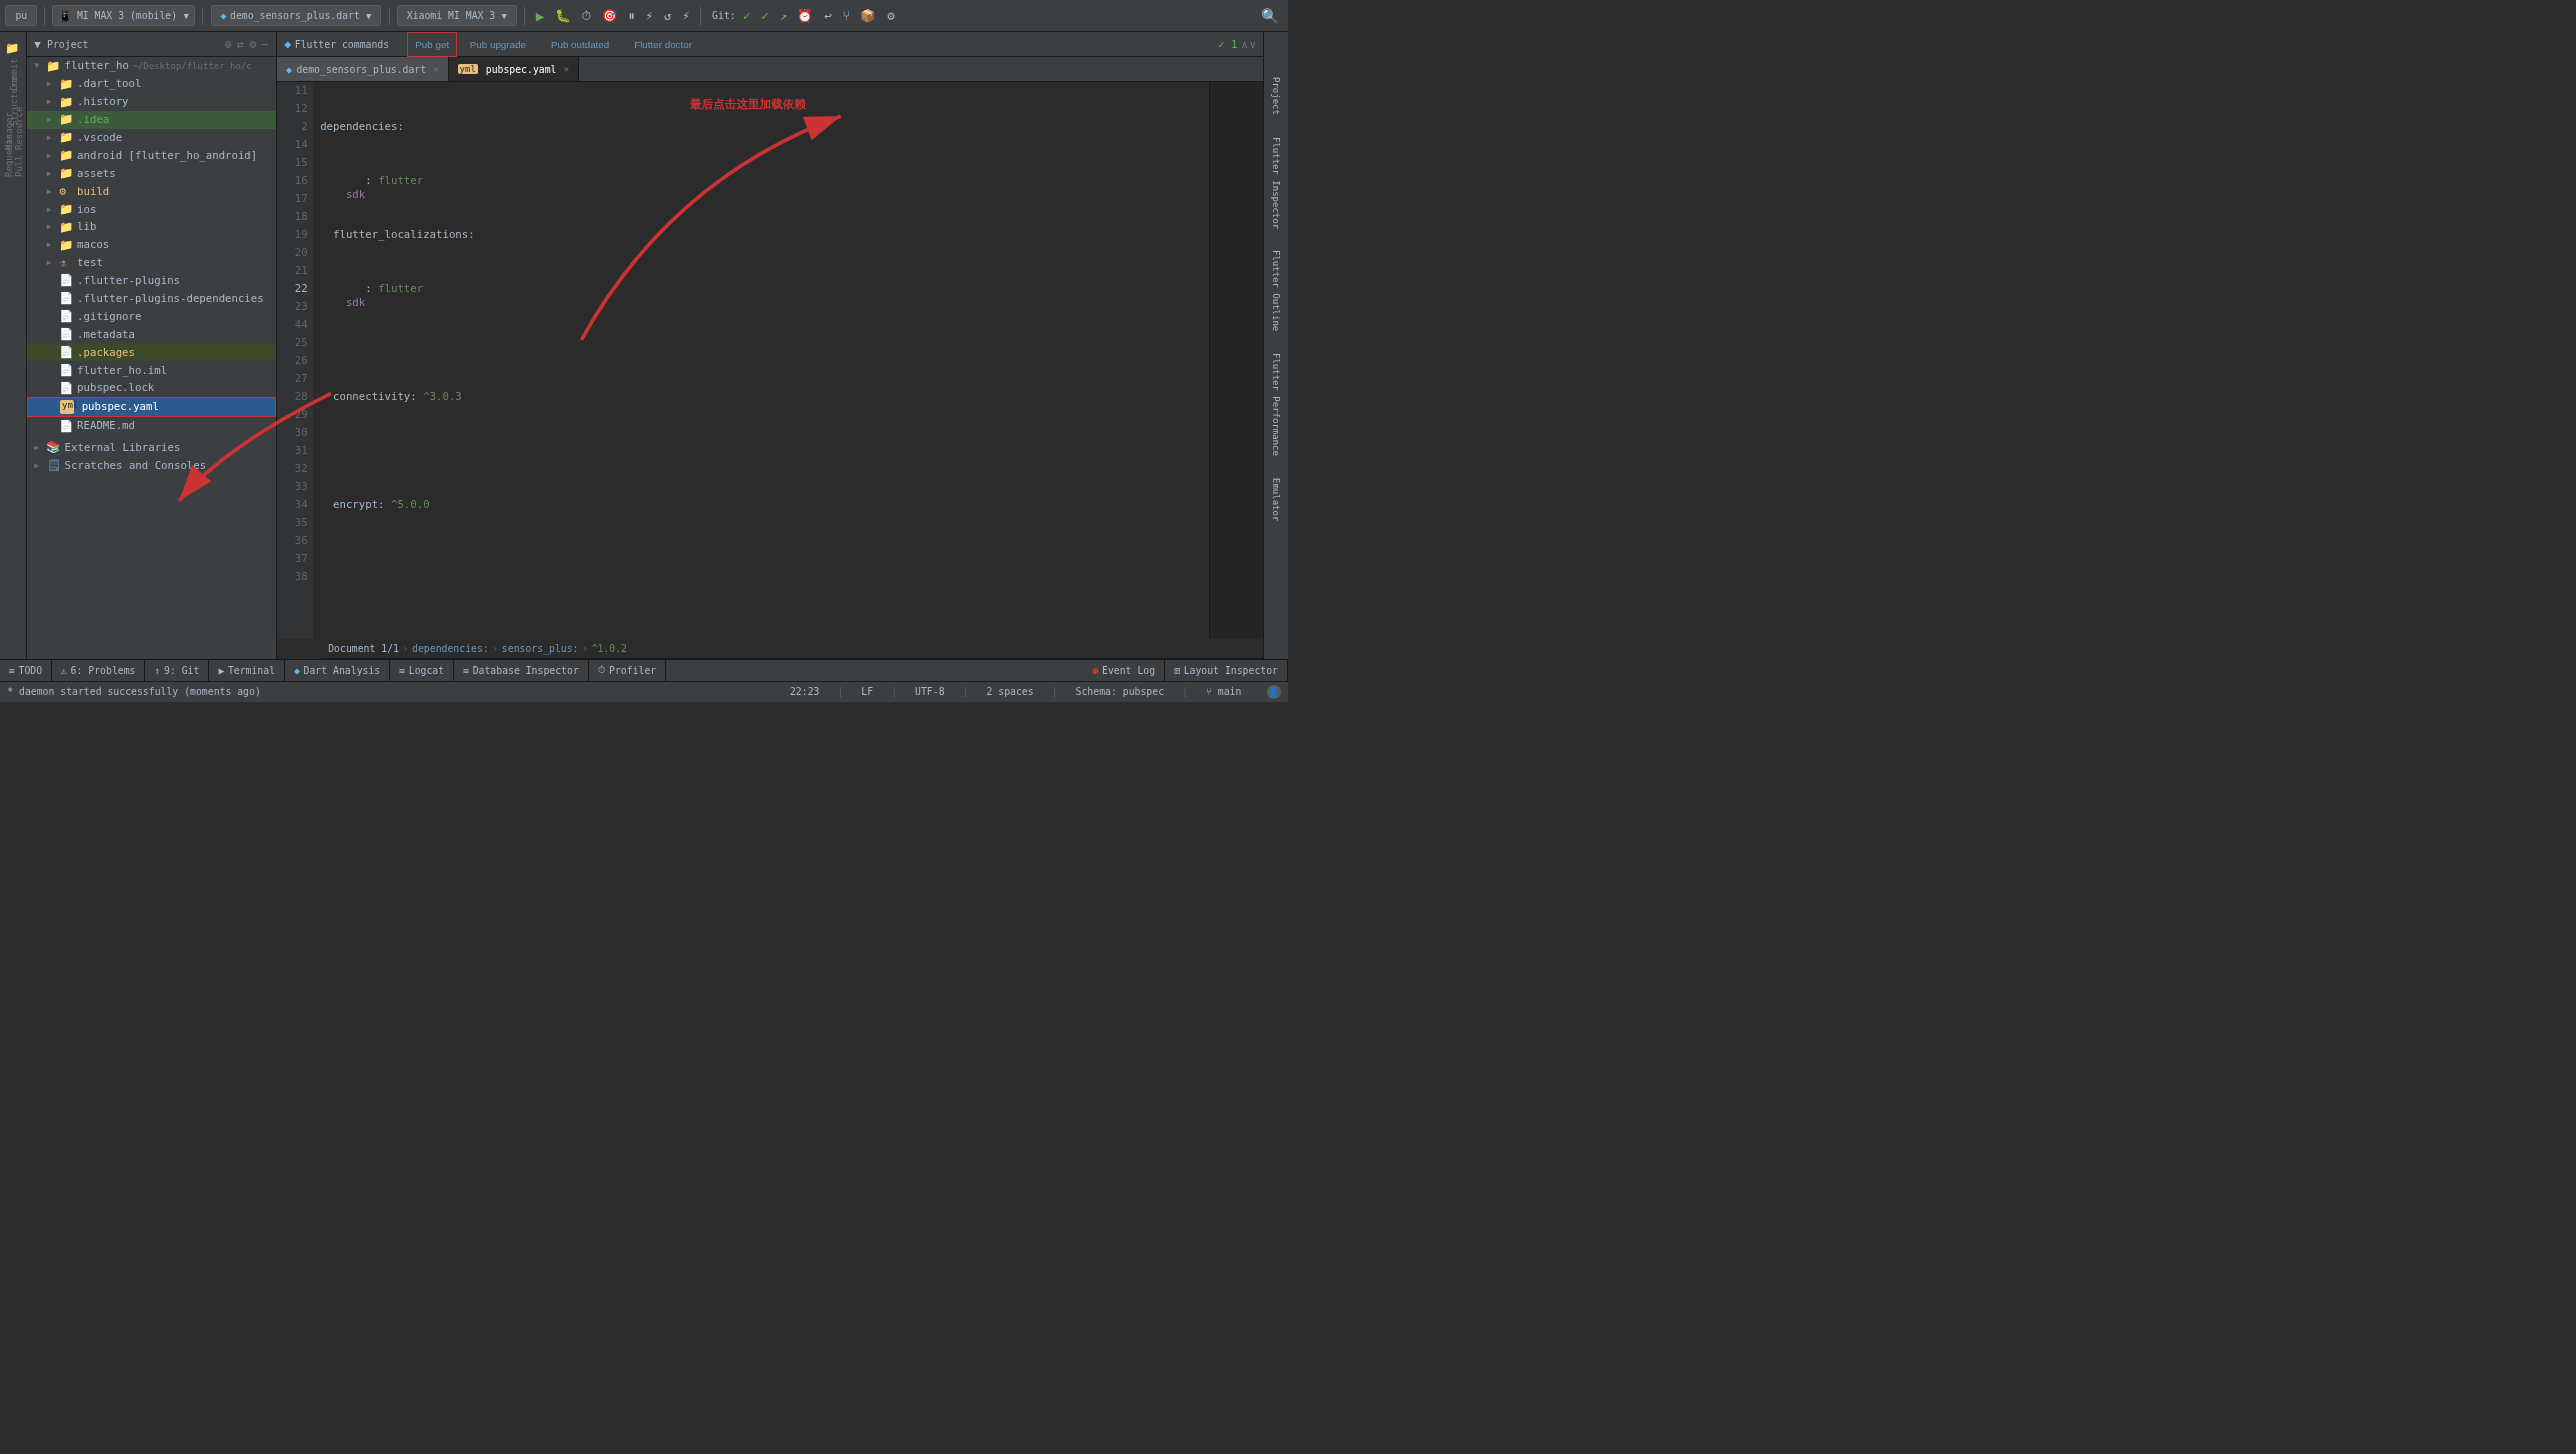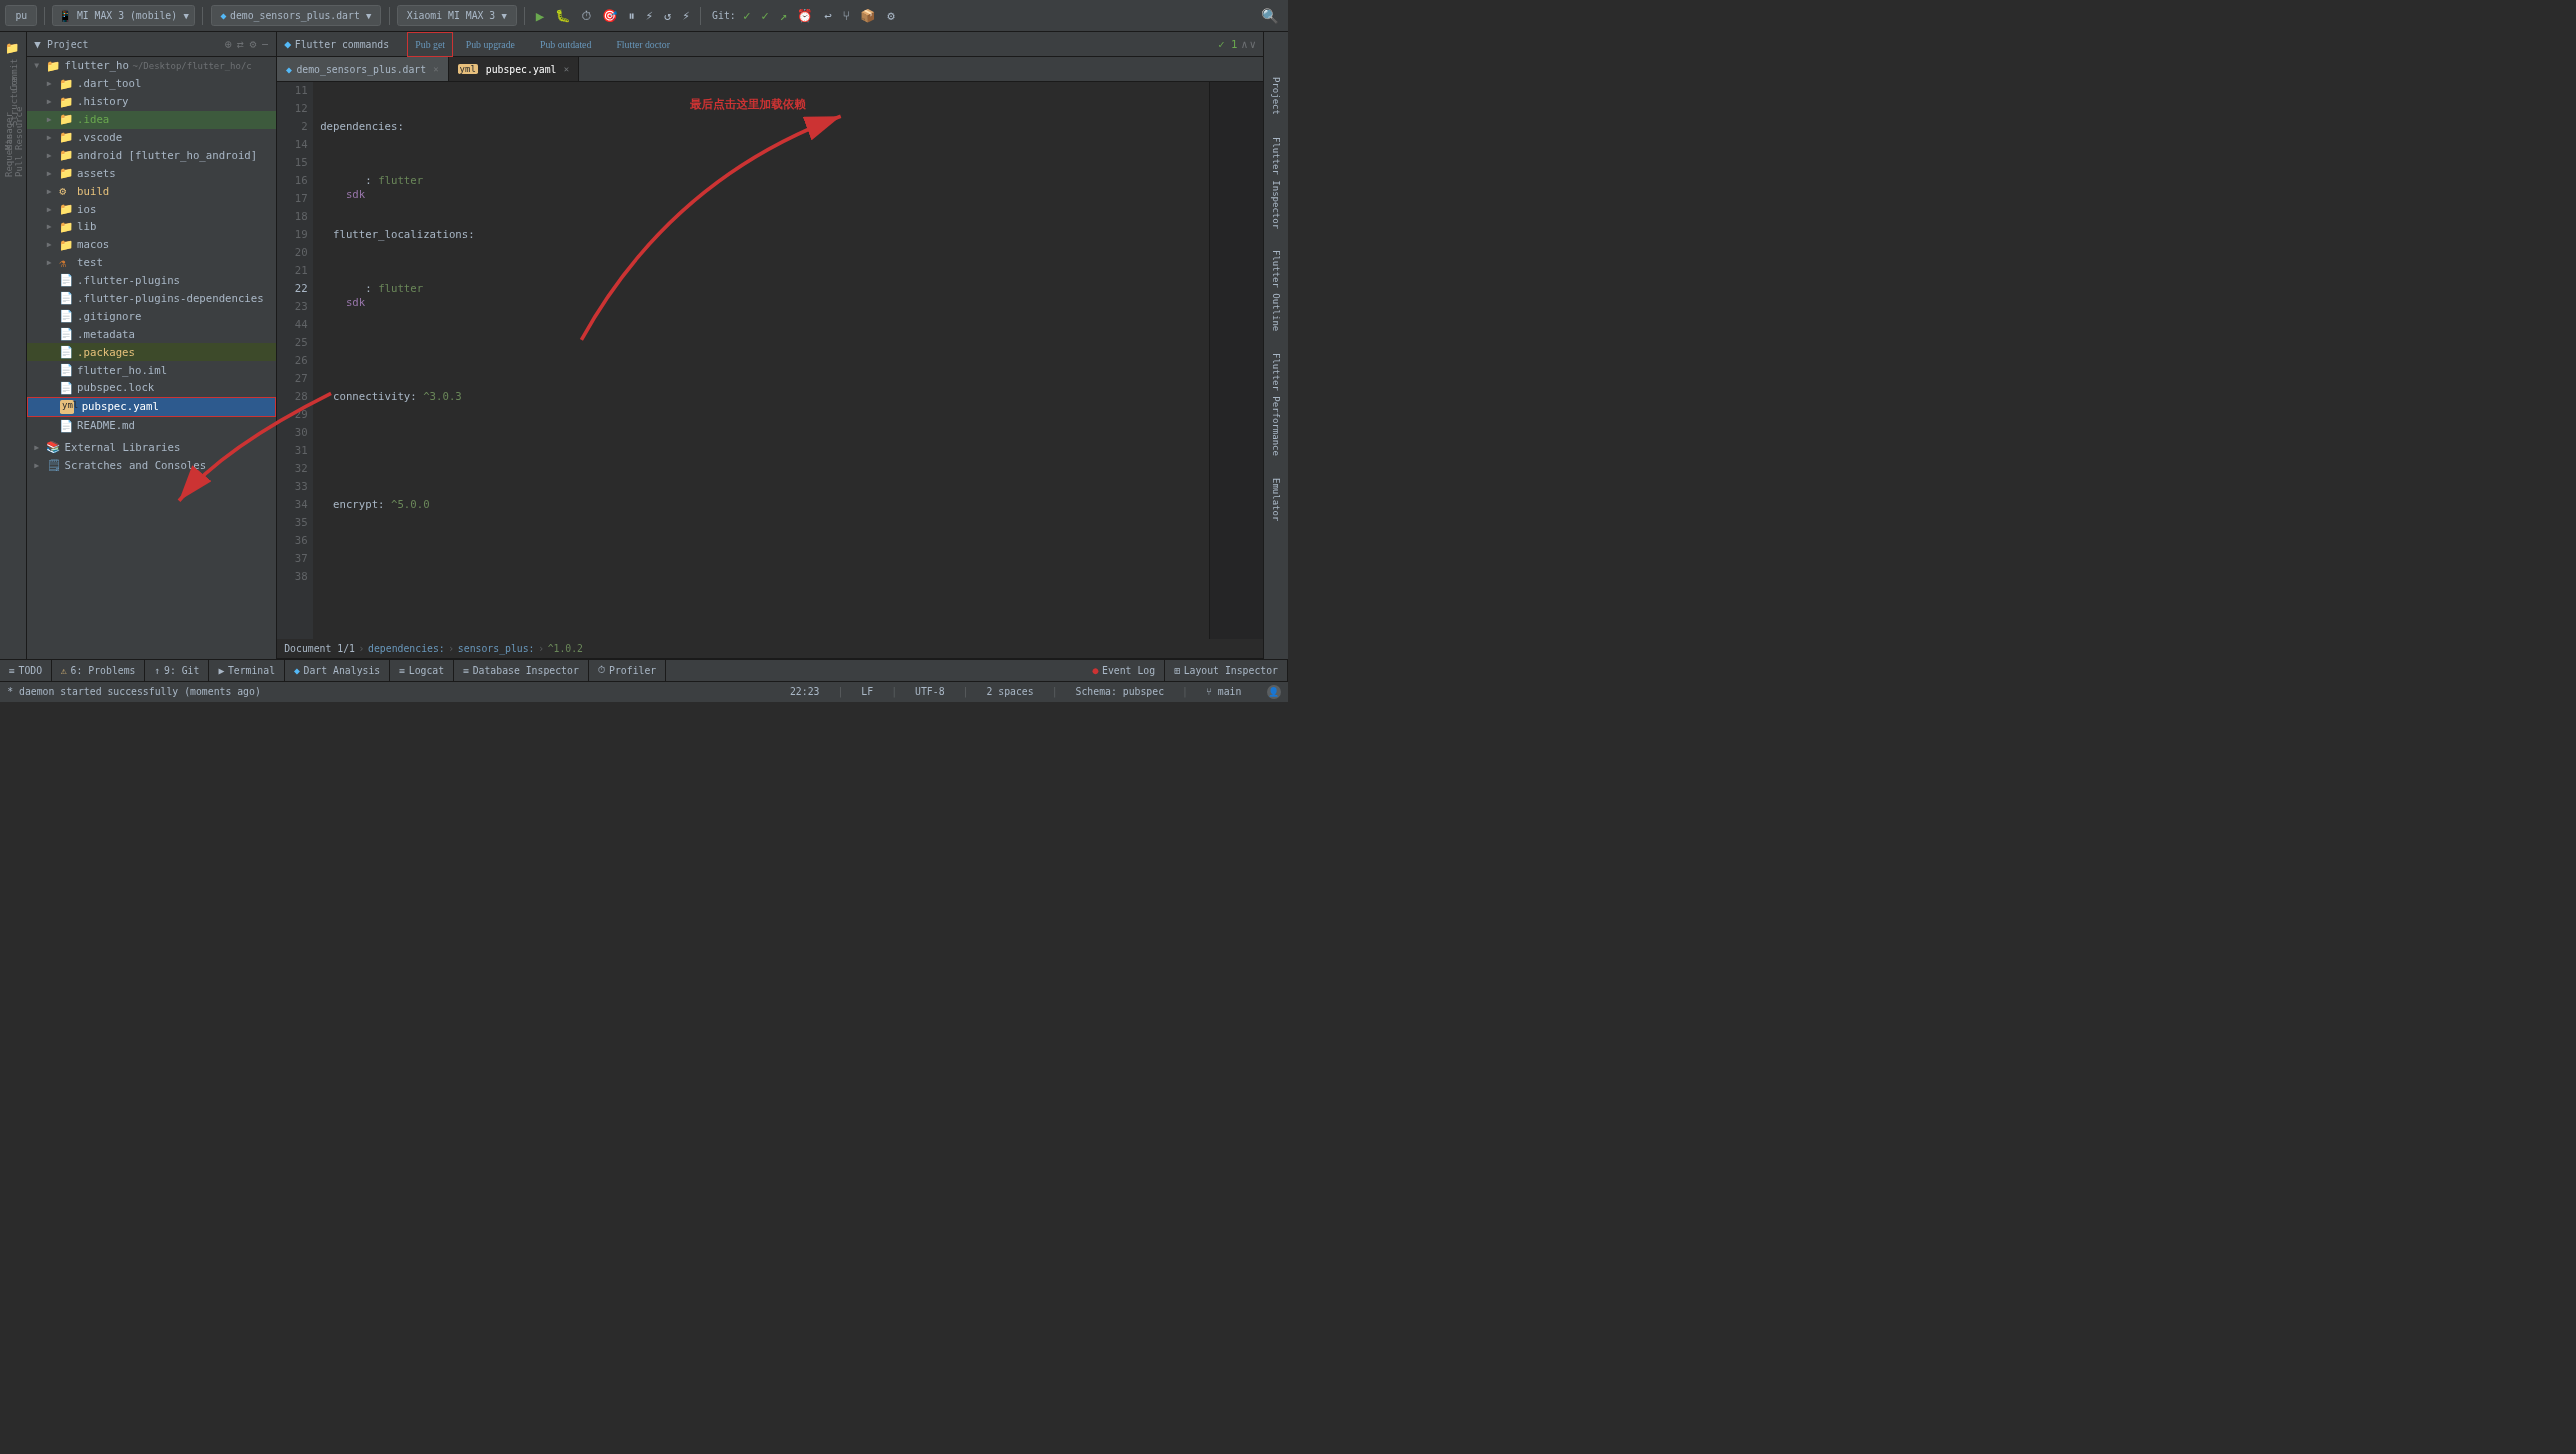--- a/index.html
+++ b/index.html
@@ -220,21 +220,20 @@
       gap: 3.6px;
     }
     .flutter-cmd-btn {
       background: transparent;
       border: none;
       color: #6897bb;
       font-size: 9.8px;
       cursor: pointer;
       padding: 1.8px 12.5px;
       height: 25px;
-      font-family: Liberation Serif, serif;
     }
 
     
     .editor-tabs {
       display: flex;
       background: #3c3f41;
       border-bottom: 0.9px solid #1a1a1a;
       height: 25px;
     }
     .editor-tab {
@@ -377,20 +376,21 @@
     .breadcrumb {
       background: #2b2b2b;
       height: 19.7px;
       display: flex;
       align-items: center;
       padding: 0 7.2px;
       font-size: 9.8px;
       color: #a9b7c6;
       border-bottom: 0.9px solid #1a1a1a;
       gap: 3.6px;
+      margin-left: 44px;
     }
     .breadcrumb-sep { color: #5a5e60; }
 
     
     ::-webkit-scrollbar { width: 5.4px; height: 5.4px; }
     ::-webkit-scrollbar-track { background: #2b2b2b; }
     ::-webkit-scrollbar-thumb { background: #5a5e60; }
 
     .mini-map {
       width: 54px;

